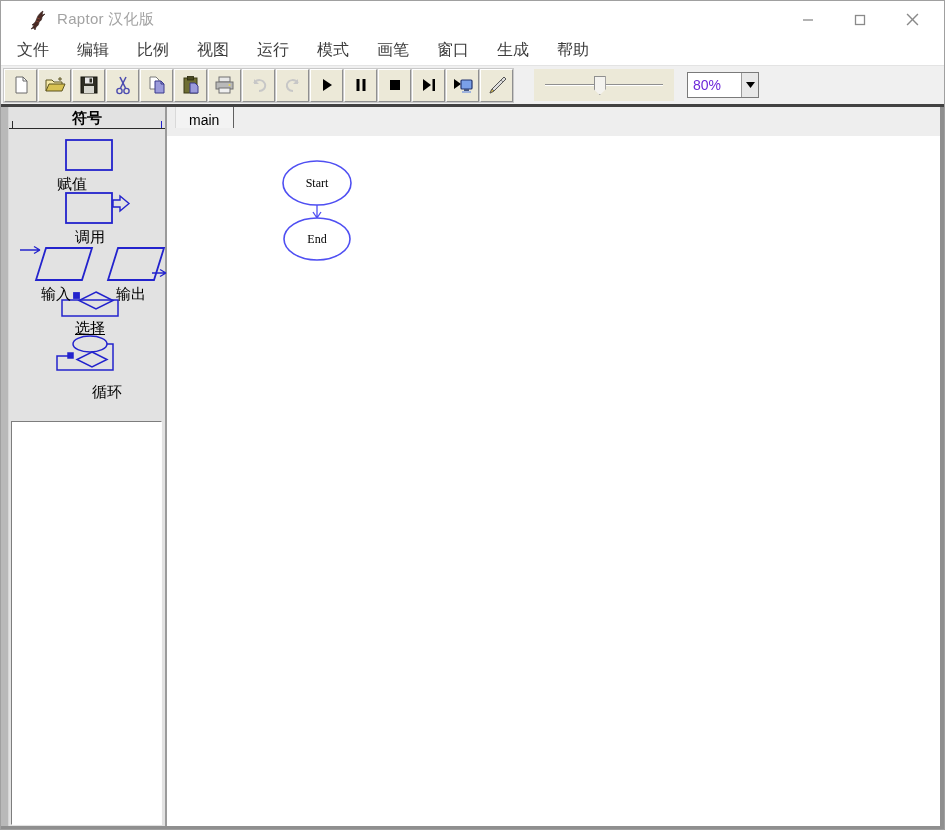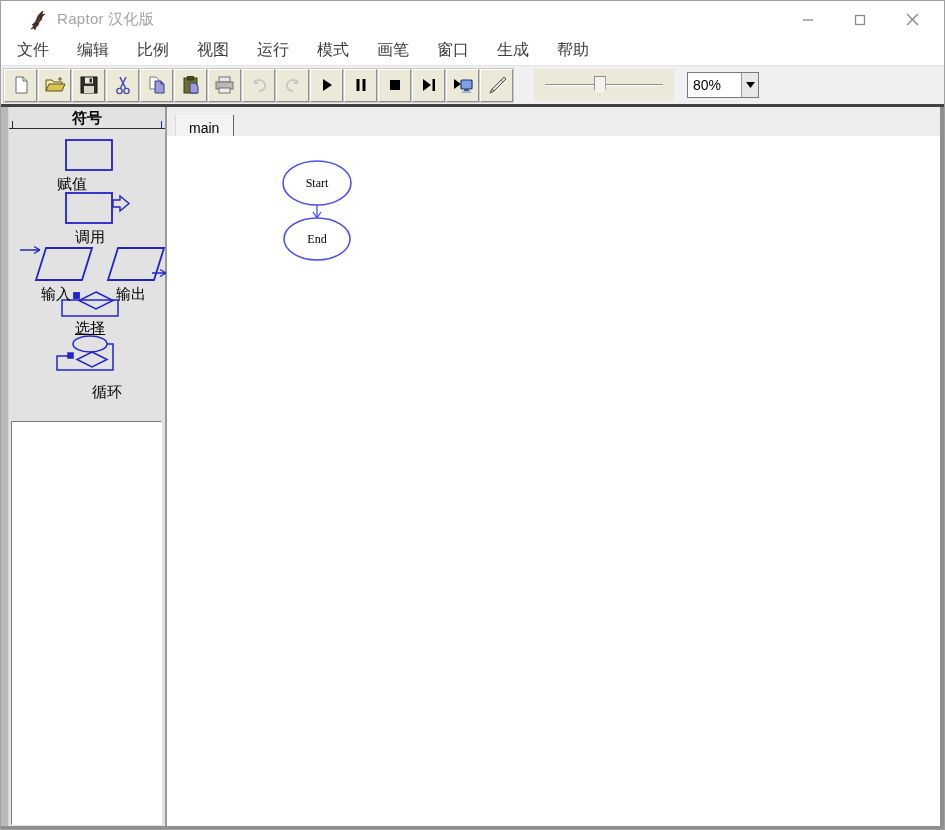--- a/index.html
+++ b/index.html
@@ -26,21 +26,21 @@
            border-color:#ffffff #8f8f8f #8f8f8f #ffffff; outline:1px solid #c9c9c9; outline-offset:-0px;
            display:flex; align-items:center; justify-content:center; padding:0; }
   .tb-btn svg{ display:block; }
   .spacer20{ width:20px; height:1px; }
   .slider-panel{ width:140px; height:32px; background:#ece9d8; position:relative; }
   .slider-track{ position:absolute; left:11px; right:11px; top:15px; height:2px; background:#8f8f8f; border-bottom:1px solid #fff; }
   .slider-thumb{ position:absolute; top:7px; width:12px; height:19px; background:#f4f3ef; border:1px solid #8f8f8f;
                  clip-path:polygon(0 0,100% 0,100% 70%,50% 100%,0 70%); }
   .spacer13{ width:13px; height:1px; }
   .zoom-combo{ width:72px; height:26px; border:1px solid #7a7a7a; background:#fff; display:flex; }
-  .zoom-value{ flex:1; font-size:14px; color:#000000; padding:4px 0 9px 5px; }
+  .zoom-value{ flex:1; font-size:14px; color:#6d28d9; padding:4px 0 9px 5px; }
   .zoom-drop{ width:17px; border:none; border-left:1px solid #9a9a9a; background:#e8e8e8; display:flex; align-items:center; justify-content:center; padding:0; }
   .zoom-drop svg{ display:block; }
 
   
   .content{ position:absolute; top:103px; left:0; right:0; bottom:0; border-top:3px solid #414141; display:flex; background:#f0f0f0; }
   .left-strip{ width:8px; background:#b9b9b9; border-right:1px solid #d6d6d6; }
   .right-strip{ width:4px; background:#8f8f8f; }
   .bottom-strip{ position:absolute; left:0; right:0; bottom:0; height:3px; background:#8f8f8f; }
 
   
@@ -50,21 +50,21 @@
   .symbols-header .tick{ position:absolute; bottom:0; width:1px; height:7px; background:#2a2a2a; }
   .symbols-header .tick.left{ left:3px; }
   .symbols-header .tick.right{ right:3px; background:#2222cc; }
   .symbols-svg{ position:absolute; left:0; top:22px; }
   .sym-label{ position:absolute; font-size:15px; color:#000; text-align:center; width:70px; cursor:default; }
   .watch-panel{ position:absolute; left:2px; right:3px; top:314px; bottom:4px; background:#fff;
                 border:1px solid; border-color:#7d7d7d #fdfdfd #fdfdfd #7d7d7d; }
 
   
   .canvas-area{ flex:1; display:flex; flex-direction:column; min-width:0; }
-  .tabstrip{ height:29px; background:#eeeeee; display:flex; align-items:flex-end; padding-left:8px; }
+  .tabstrip{ height:29px; background:#eeeeee; display:flex; align-items:flex-start; padding-left:8px; }
   .tab{ min-width:58px; padding:5px 14px 0 13px; font-size:14px; color:#000; background:#f3f3f3;
         border-right:1px solid #5f5f5f; border-left:1px solid #d9d9d9; cursor:default; }
   .canvas{ flex:1; background:#fff; position:relative; }
   .flowchart-svg{ position:absolute; left:0; top:0; }
   .flow-label{ font-family:"Liberation Serif", serif; font-size:12px; fill:#000; text-anchor:middle; }
 </style>
 </head>
 <body>
 
 <div class="window">

